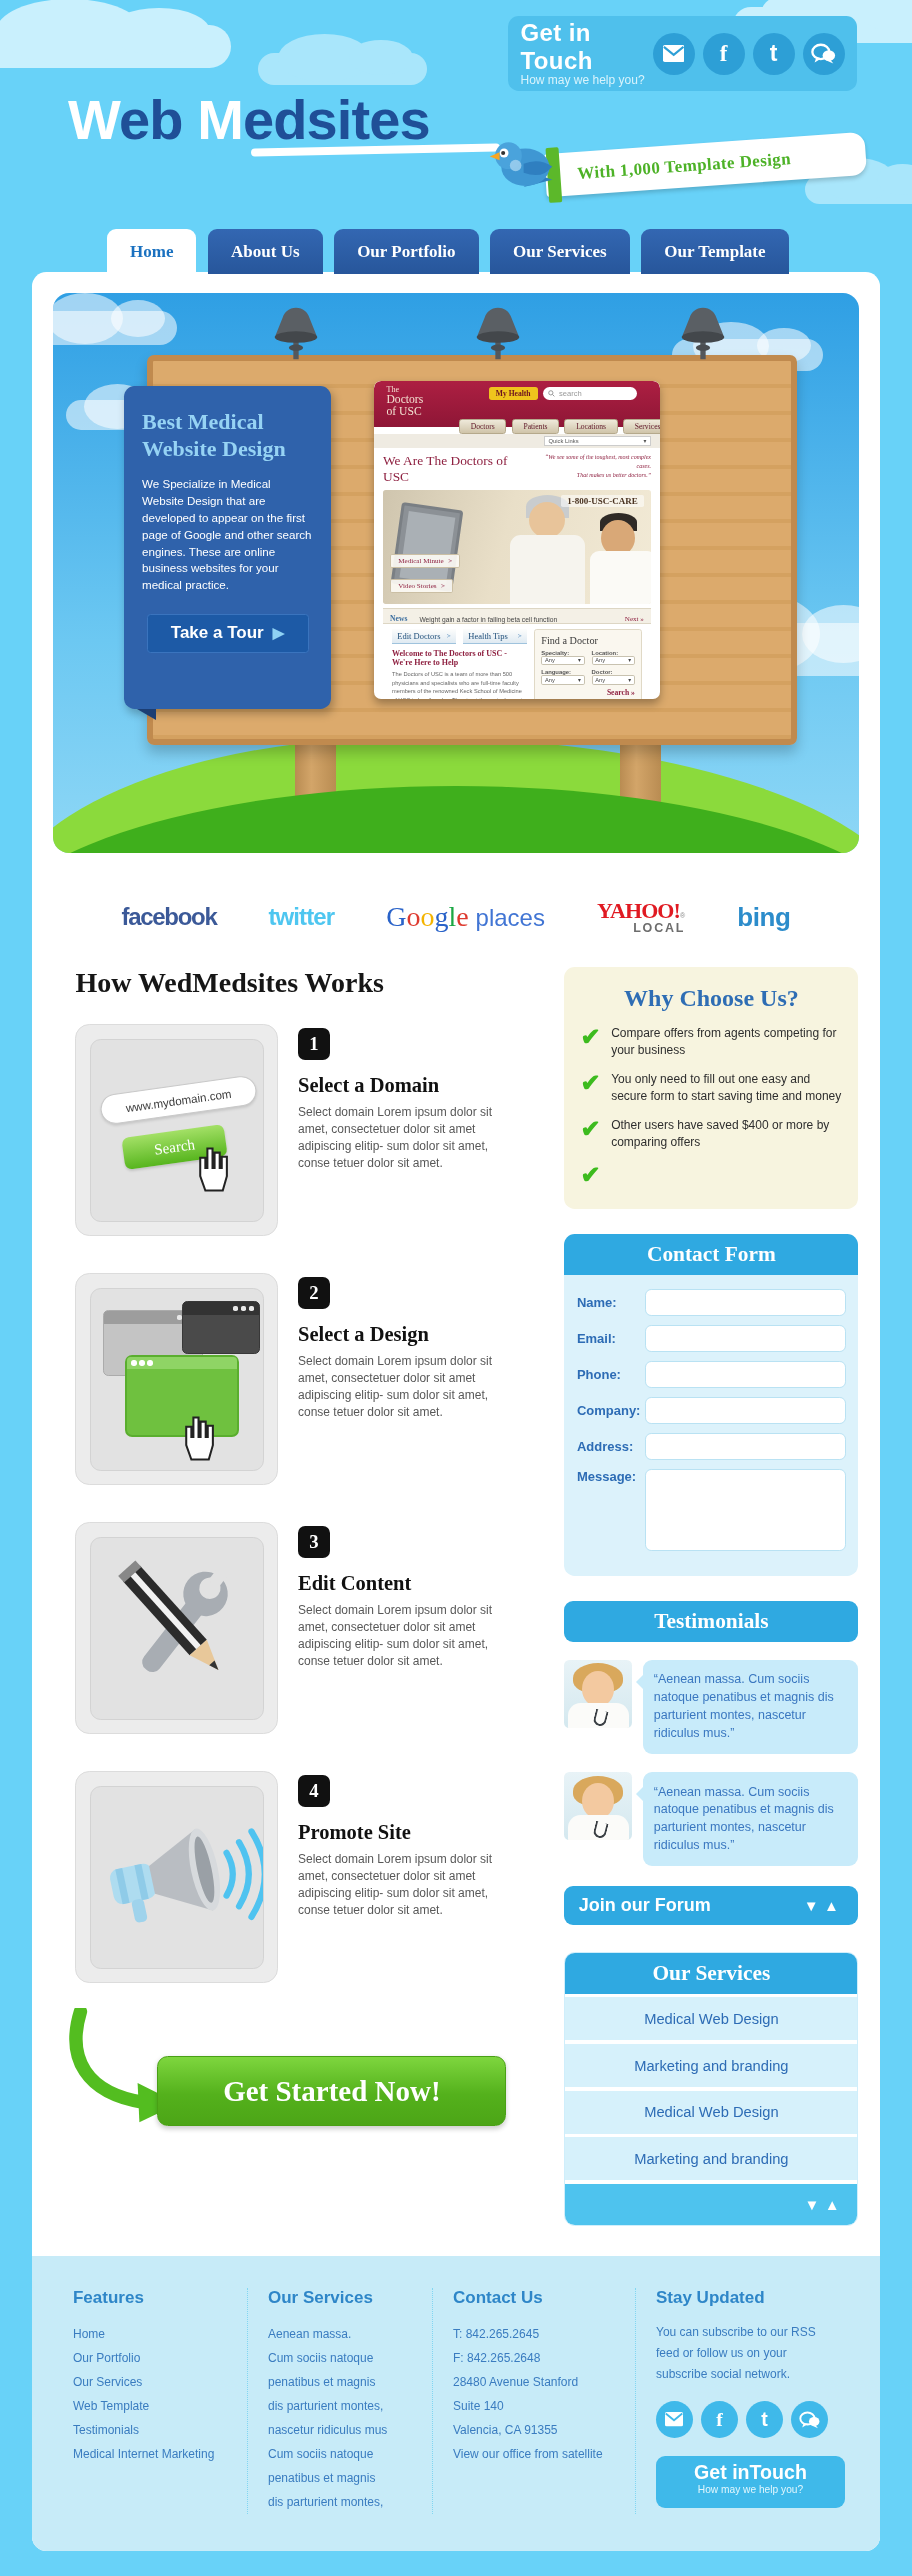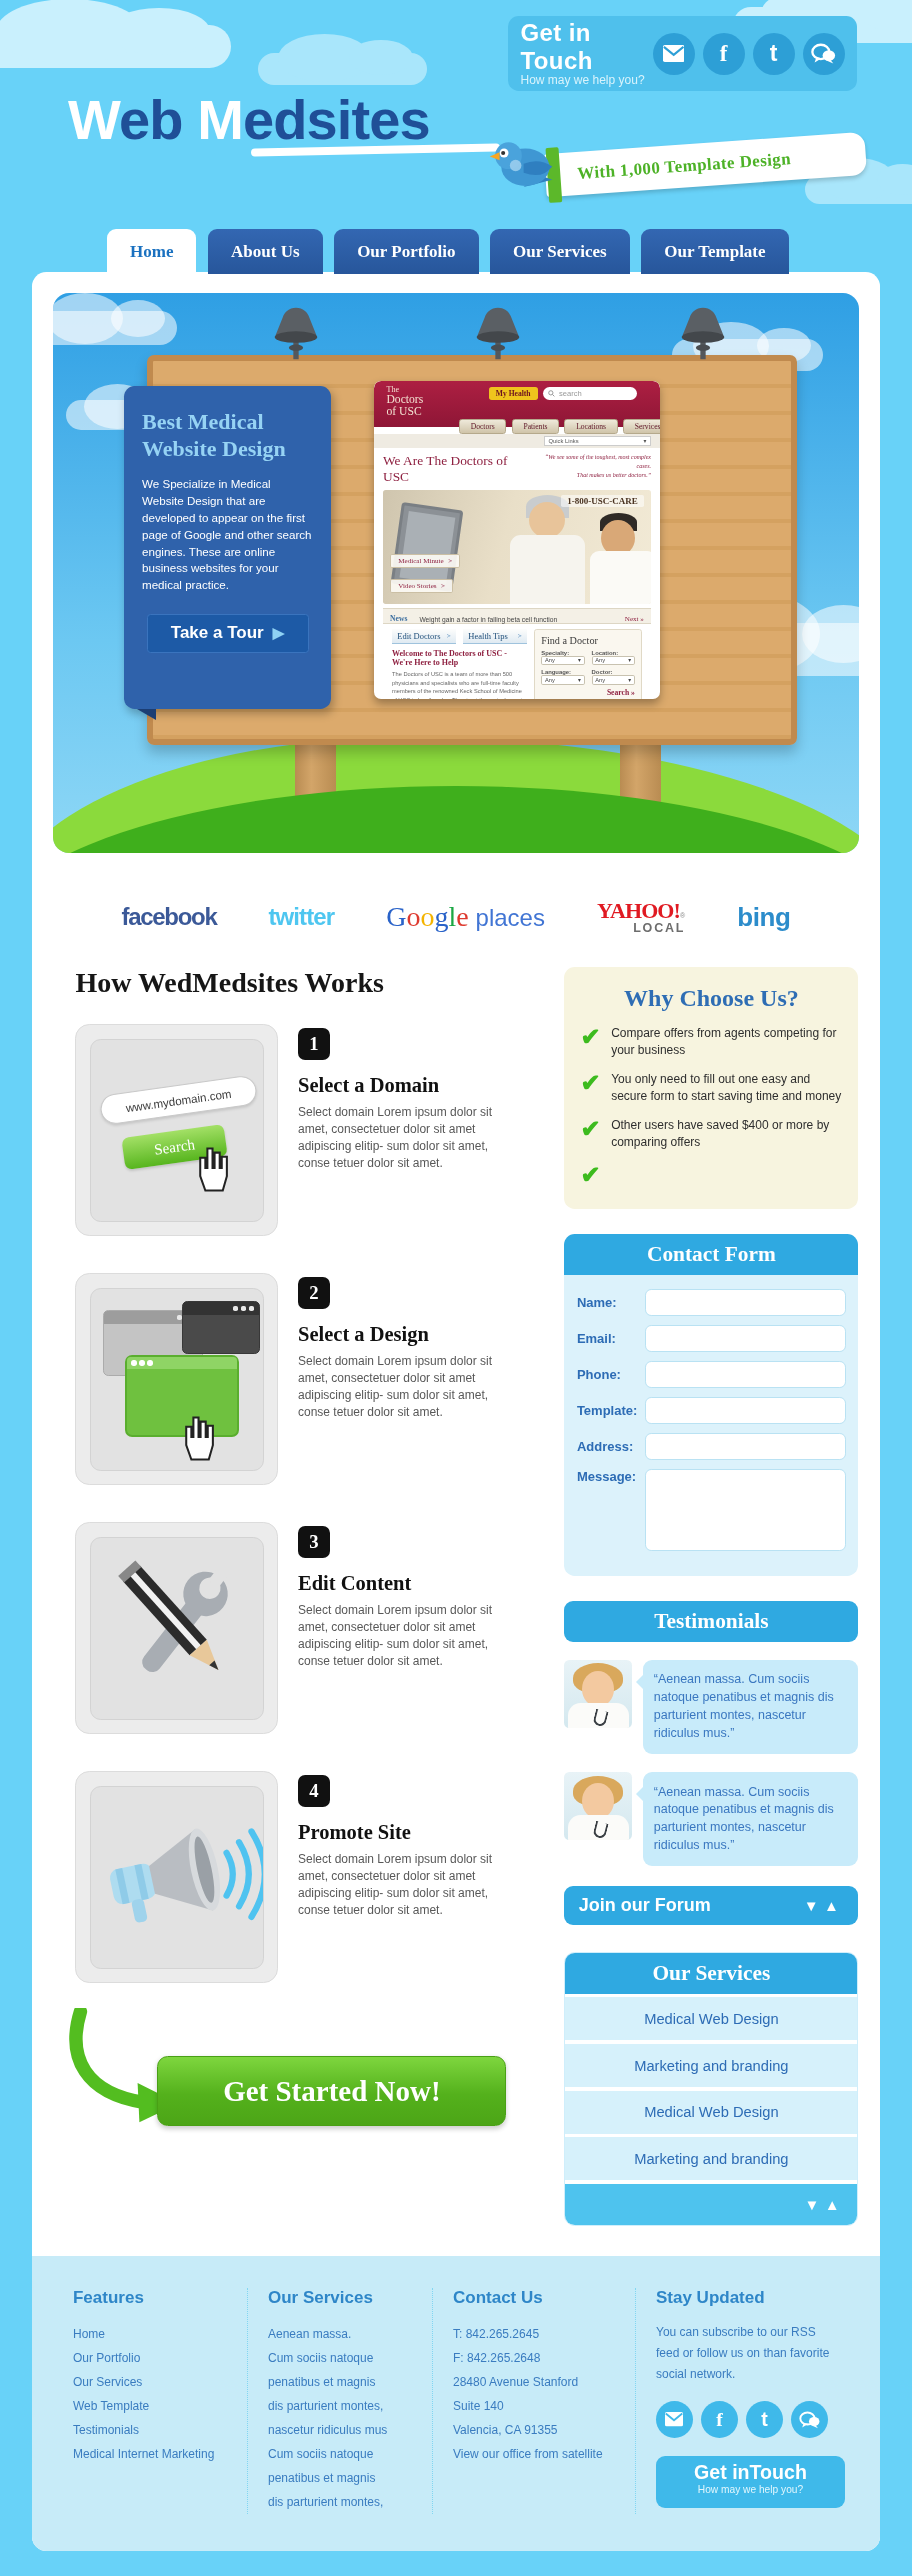--- a/index.html
+++ b/index.html
@@ -595,21 +595,21 @@
             </div>
           <div class="cf-row">
               <div class="cf-lab">Email:</div>
               <input class="cf-in" style="">
             </div>
           <div class="cf-row">
               <div class="cf-lab">Phone:</div>
               <input class="cf-in" style="">
             </div>
           <div class="cf-row">
-              <div class="cf-lab">Template:</div>
+              <div class="cf-lab">Company:</div>
               <input class="cf-in" style="">
             </div>
           <div class="cf-row">
               <div class="cf-lab">Address:</div>
               <input class="cf-in" style="">
             </div>
           <div class="cf-row msg">
               <div class="cf-lab">Message:</div>
               <textarea class="cf-ta" style=""></textarea>
             </div>
@@ -680,21 +680,21 @@
       <div class="ftitle">Contact Us</div>
       <div class="fline">T: 842.265.2645</div>
       <div class="fline">F: 842.265.2648</div>
       <div class="fline">28480 Avenue Stanford</div>
       <div class="fline">Suite 140</div>
       <div class="fline">Valencia, CA 91355</div>
       <div class="flink">View our office from satellite</div>
     </div>
     <div class="fcol f4">
       <div class="ftitle">Stay Updated</div>
-      <div class="fbody">You can subscribe to our RSS feed or follow us on than favorite social network.</div>
+      <div class="fbody">You can subscribe to our RSS feed or follow us on your subscribe social network.</div>
       <div class="f-icons">
         <div class="cicon sm">
           <svg width="18" height="14.3" viewBox="0 0 24 19">
               <rect x="0" y="0" width="24" height="19" rx="2" fill="#fff"></rect>
               <path d="M1 2 L12 11 L23 2" fill="none" stroke="#3fb9ea" stroke-width="2.4"></path>
             </svg>
         </div>
         <div class="cicon sm">
             <span class="serif">f</span>
           </div>

